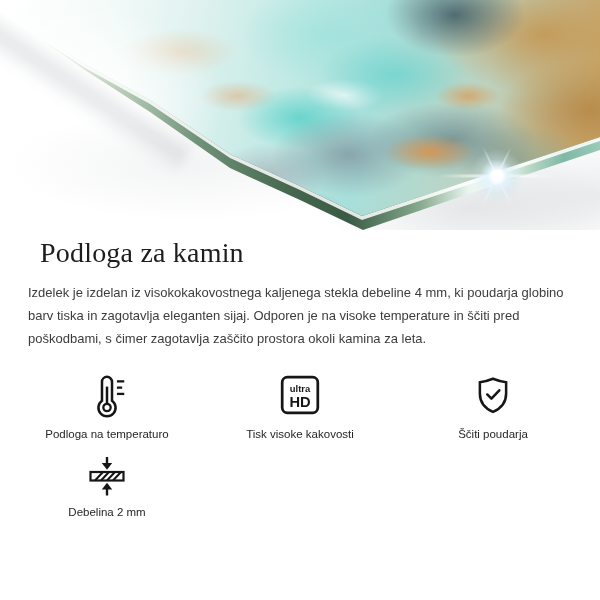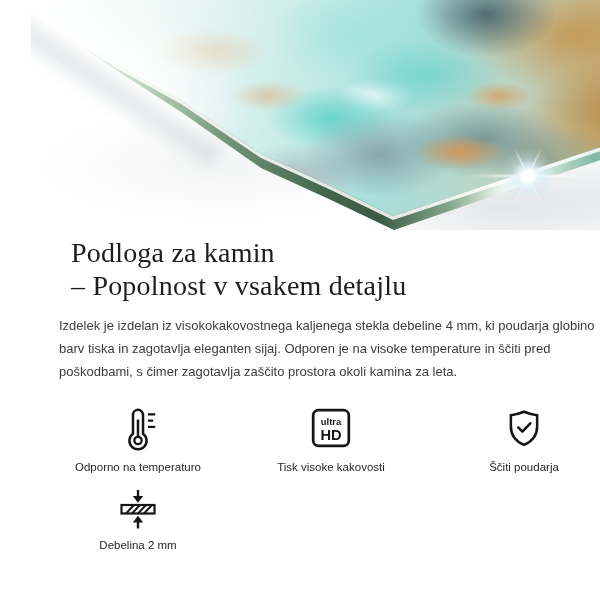--- a/index.html
+++ b/index.html
@@ -1,19 +1,19 @@
 <!DOCTYPE html>
 <html><head>
 <meta charset="utf-8">
 <style>
   * { margin:0; padding:0; box-sizing:border-box; }
   html,body { background:#ffffff; }
   .page {
     position:relative; width:600px; height:600px; background:#ffffff;
-    overflow:hidden; font-family:"Liberation Sans", sans-serif;padding-left:31px;
+    overflow:hidden; font-family:"Liberation Sans", sans-serif;
   }
 
   
   .hero { position:relative; width:600px; height:230px; overflow:hidden; background:#ffffff; }
 
   .bg-wash { position:absolute; inset:0;
     background:
       radial-gradient(ellipse 200px 90px at 470px 208px, rgba(150,158,164,.26), transparent 70%),
       radial-gradient(ellipse 190px 85px at 600px 195px, rgba(168,175,181,.24), transparent 70%),
       radial-gradient(ellipse 260px 80px at 190px 165px, rgba(168,175,180,.14), transparent 70%);
@@ -104,41 +104,40 @@
     <div class="sparkle">
       <div class="ray r1"></div>
       <div class="ray r2"></div>
       <div class="ray r3"></div>
       <div class="core"></div>
     </div>
   </div>
 
   <h1 class="title">
     <span>Podloga za kamin</span><br>
-    <span>– Popolnost v vsakem detajlu</span>
   </h1>
 
   <p class="desc">Izdelek je izdelan iz visokokakovostnega kaljenega stekla debeline 4 mm, ki poudarja globino barv tiska in zagotavlja eleganten sijaj. Odporen je na visoke temperature in ščiti pred poškodbami, s čimer zagotavlja zaščito prostora okoli kamina za leta.</p>
 
   <div class="features">
 
     <div class="feat-row">
 
       <div class="feature">
         <div class="icon-box">
           <svg class="ico" width="42" height="46" viewBox="0 0 40 44">
             <path d="M15.2,26.6 L15.2,8.5 A4.8,4.8 0 0 1 24.8,8.5 L24.8,26.6 A8.2,8.2 0 1 1 15.2,26.6 Z"></path>
             <line x1="20" y1="13" x2="20" y2="29.5"></line>
             <circle cx="20" cy="33" r="3.5" stroke-width="2.2"></circle>
             <line x1="29.5" y1="8" x2="36.5" y2="8" stroke-width="2.2"></line>
             <line x1="29.5" y1="14" x2="34.5" y2="14" stroke-width="2.2"></line>
             <line x1="29.5" y1="20" x2="36.5" y2="20" stroke-width="2.2"></line>
           </svg>
         </div>
-        <div class="label">Odporno na temperaturo</div>
+        <div class="label">Podloga na temperaturo</div>
       </div>
 
       <div class="feature">
         <div class="icon-box">
           <svg class="ico" width="44" height="44" viewBox="0 0 42 42">
             <rect x="4" y="4" width="34" height="34" rx="5" stroke-width="2.6"></rect>
             <text x="21" y="18" font-size="9" text-anchor="middle">ultra</text>
             <text x="21" y="32" font-size="14" text-anchor="middle">HD</text>
           </svg>
         </div>

